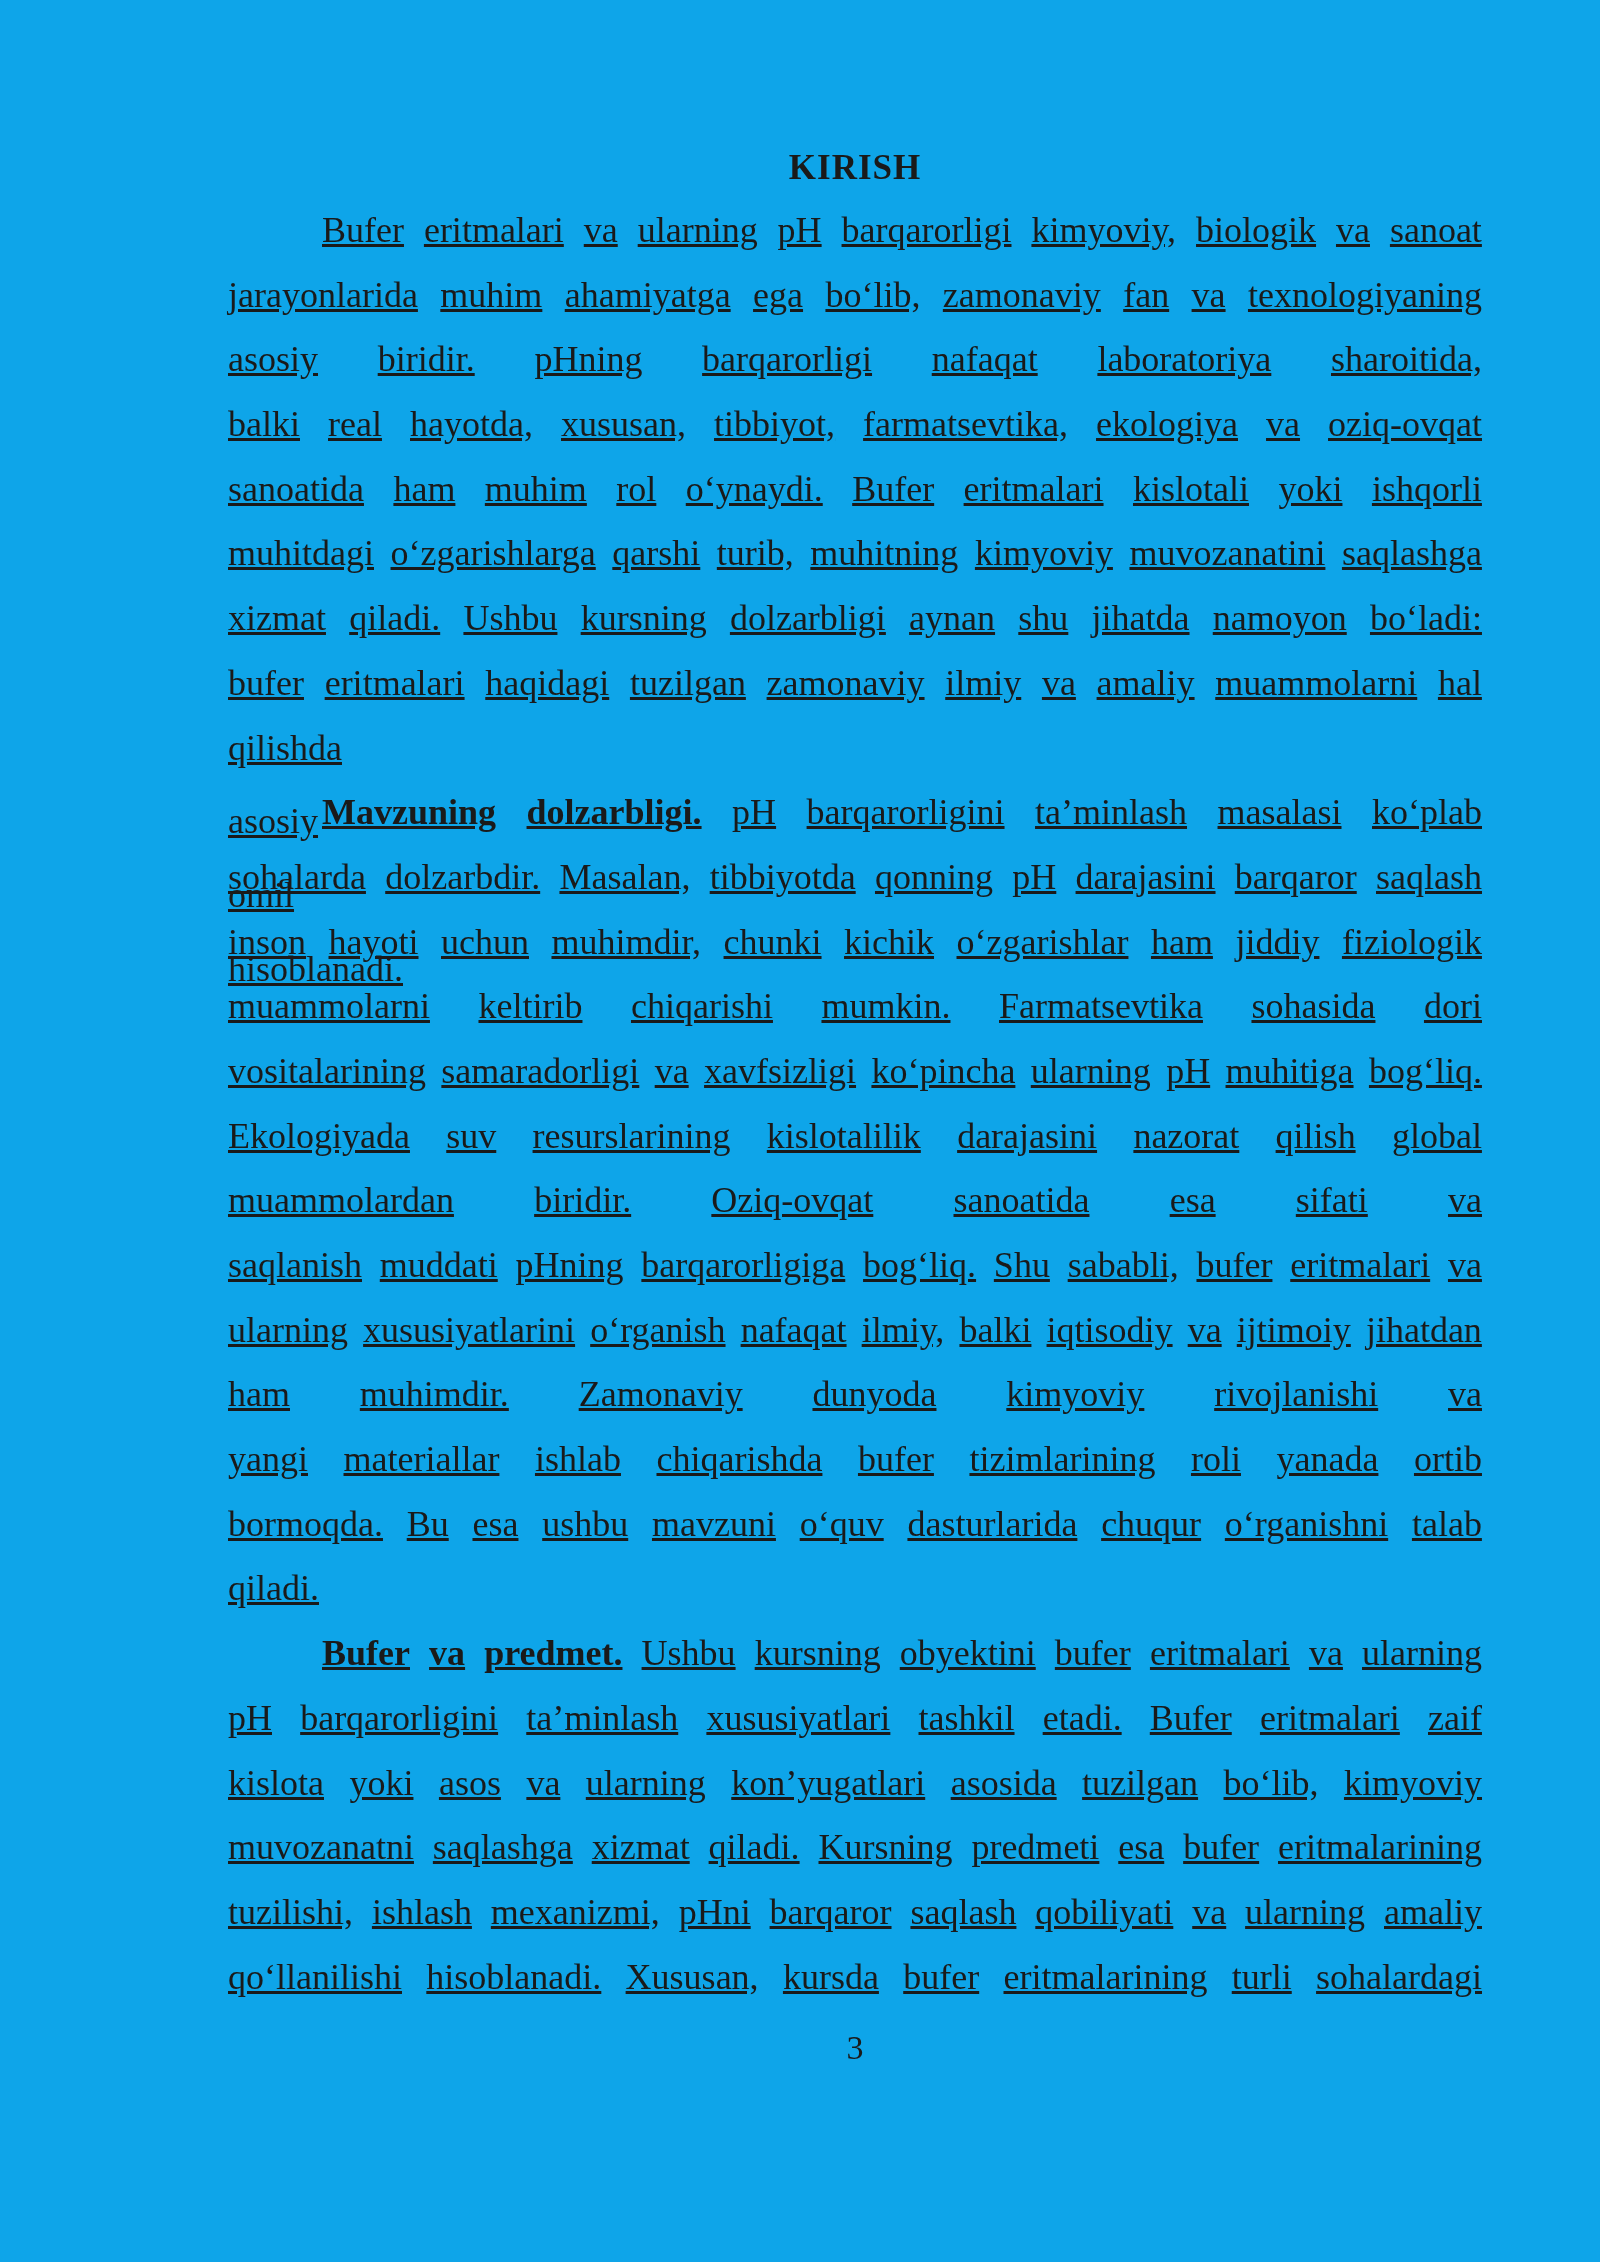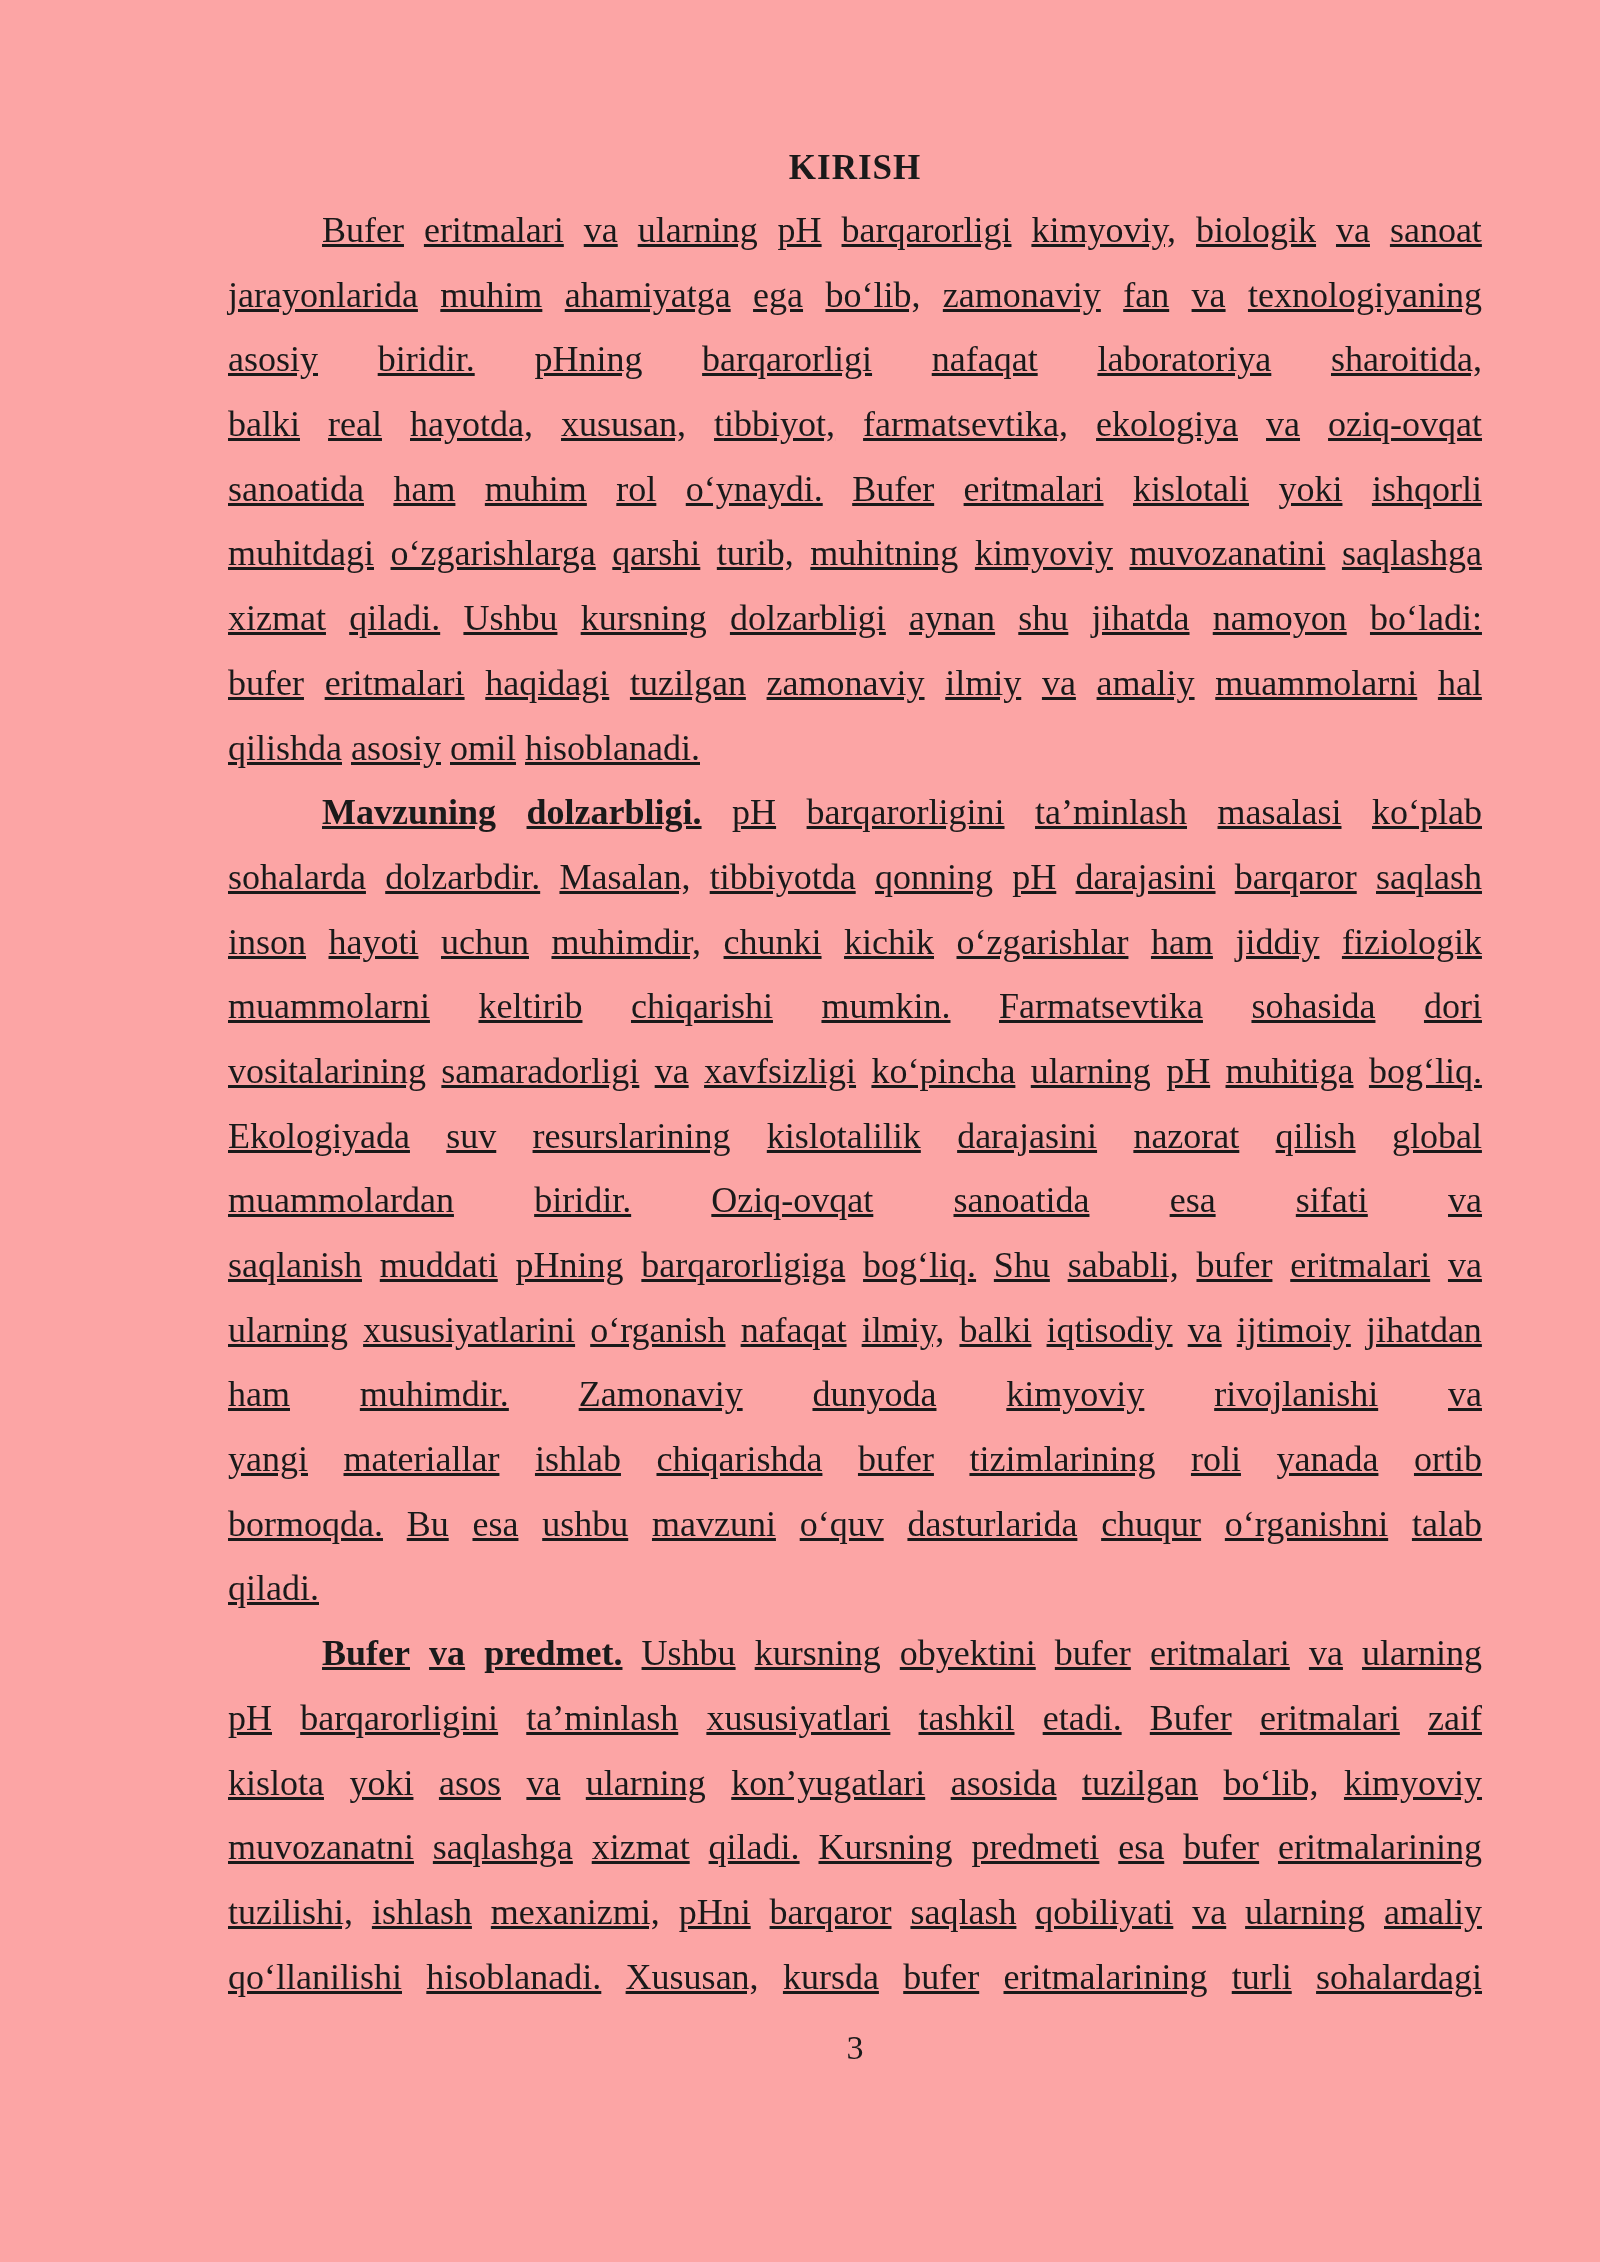--- a/index.html
+++ b/index.html
@@ -4,21 +4,21 @@
 <style>
   html, body {
     margin: 0;
     padding: 0;
     background: #ffffff;
   }
   .page {
     position: relative;
     width: 1600px;
     height: 2262px;
-    background: #fca5a5;
+    background: #0ea5e9;
     font-family: "Liberation Serif", "DejaVu Serif", serif;
     color: #1a1a1a;
     overflow: hidden;
   }
   .content {
     position: absolute;
     left: 228px;
     top: 138px;
     width: 1254px;
   }
@@ -38,20 +38,21 @@
     line-height: 64.7px;
     height: 64.7px;
     text-decoration: underline;
   }
   .line.indent {
     padding-left: 94px;
   }
   .line.left {
     justify-content: flex-start;
     gap: 9px;
+    flex-direction: column;
   }
   .line span {
     white-space: pre;
   }
   .line span.b {
     font-weight: bold;
   }
   .page-number {
     position: absolute;
     top: 2028px;

